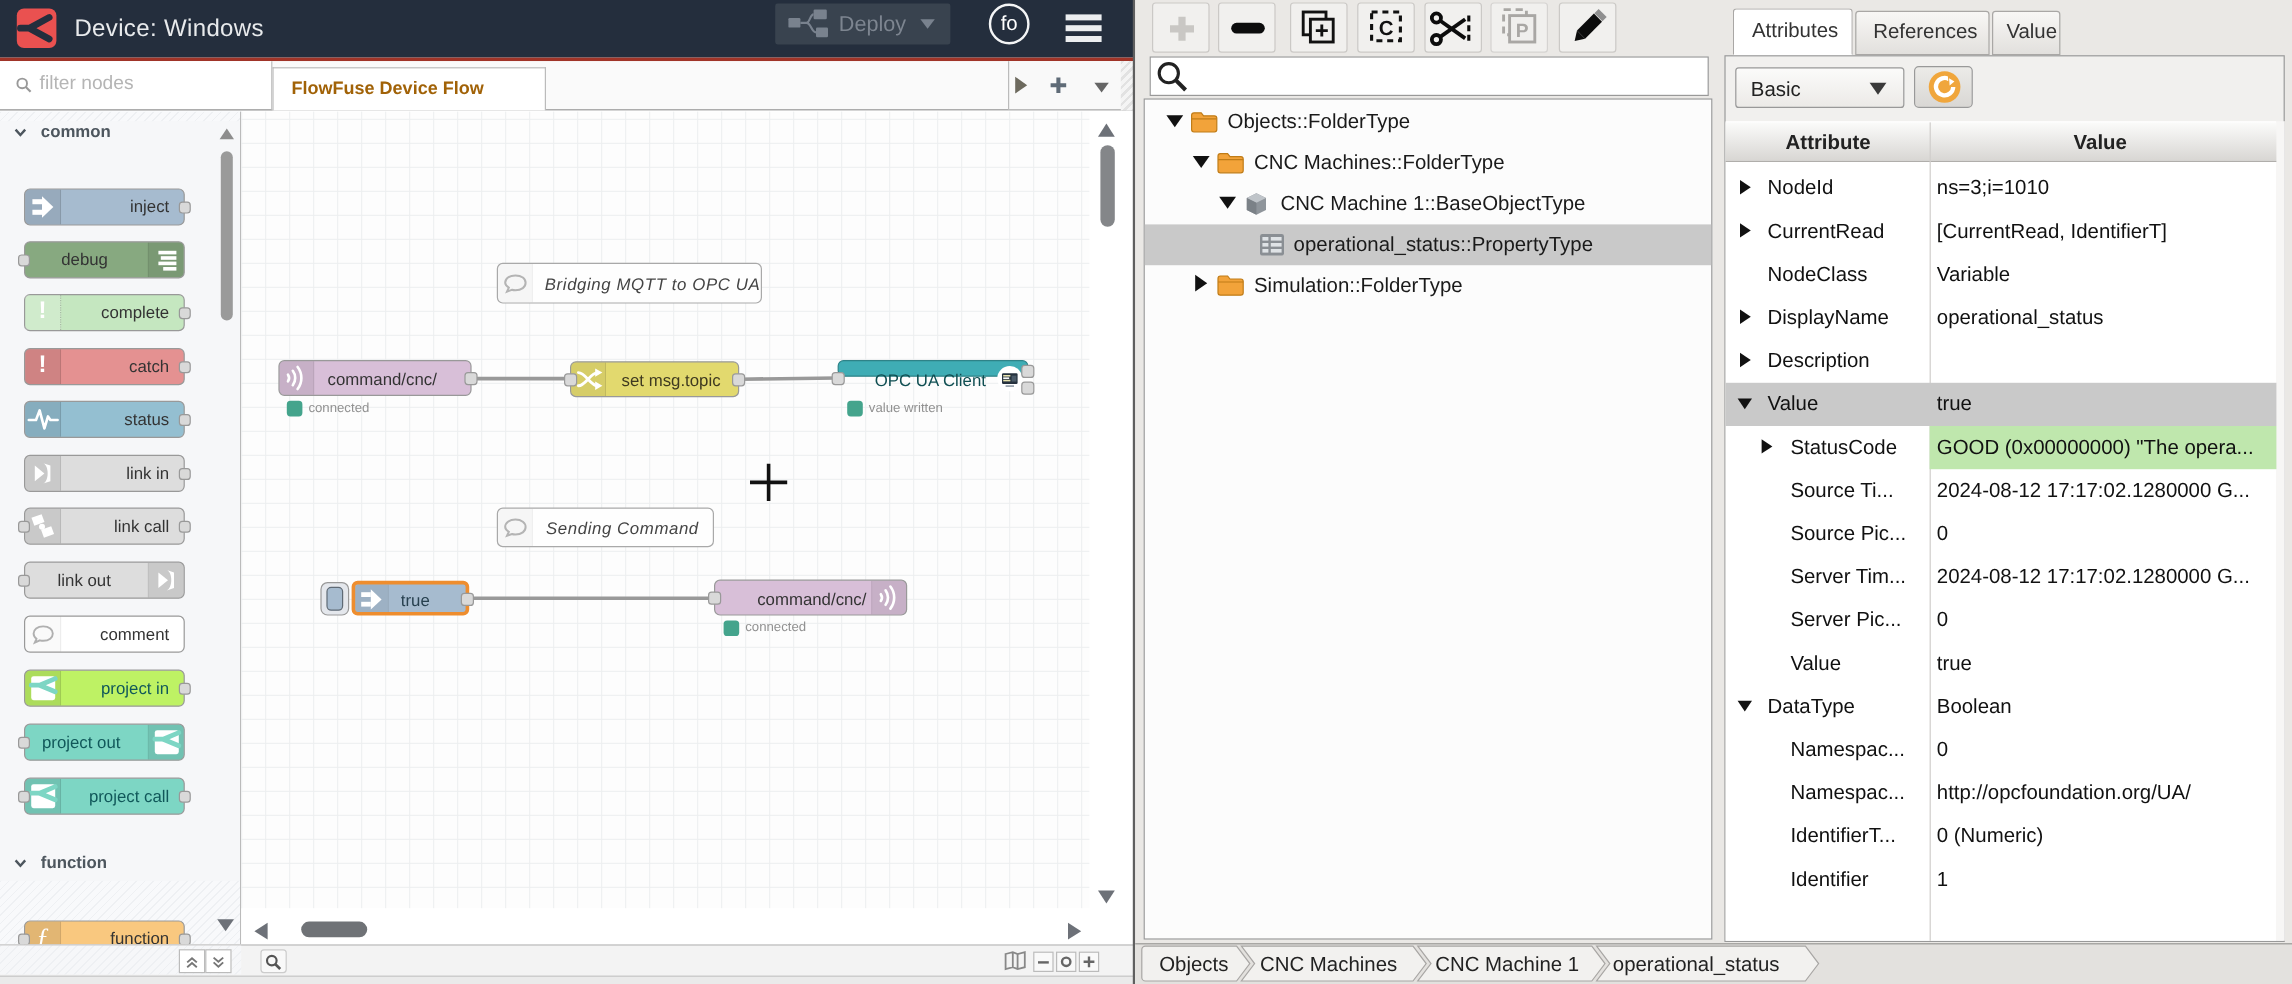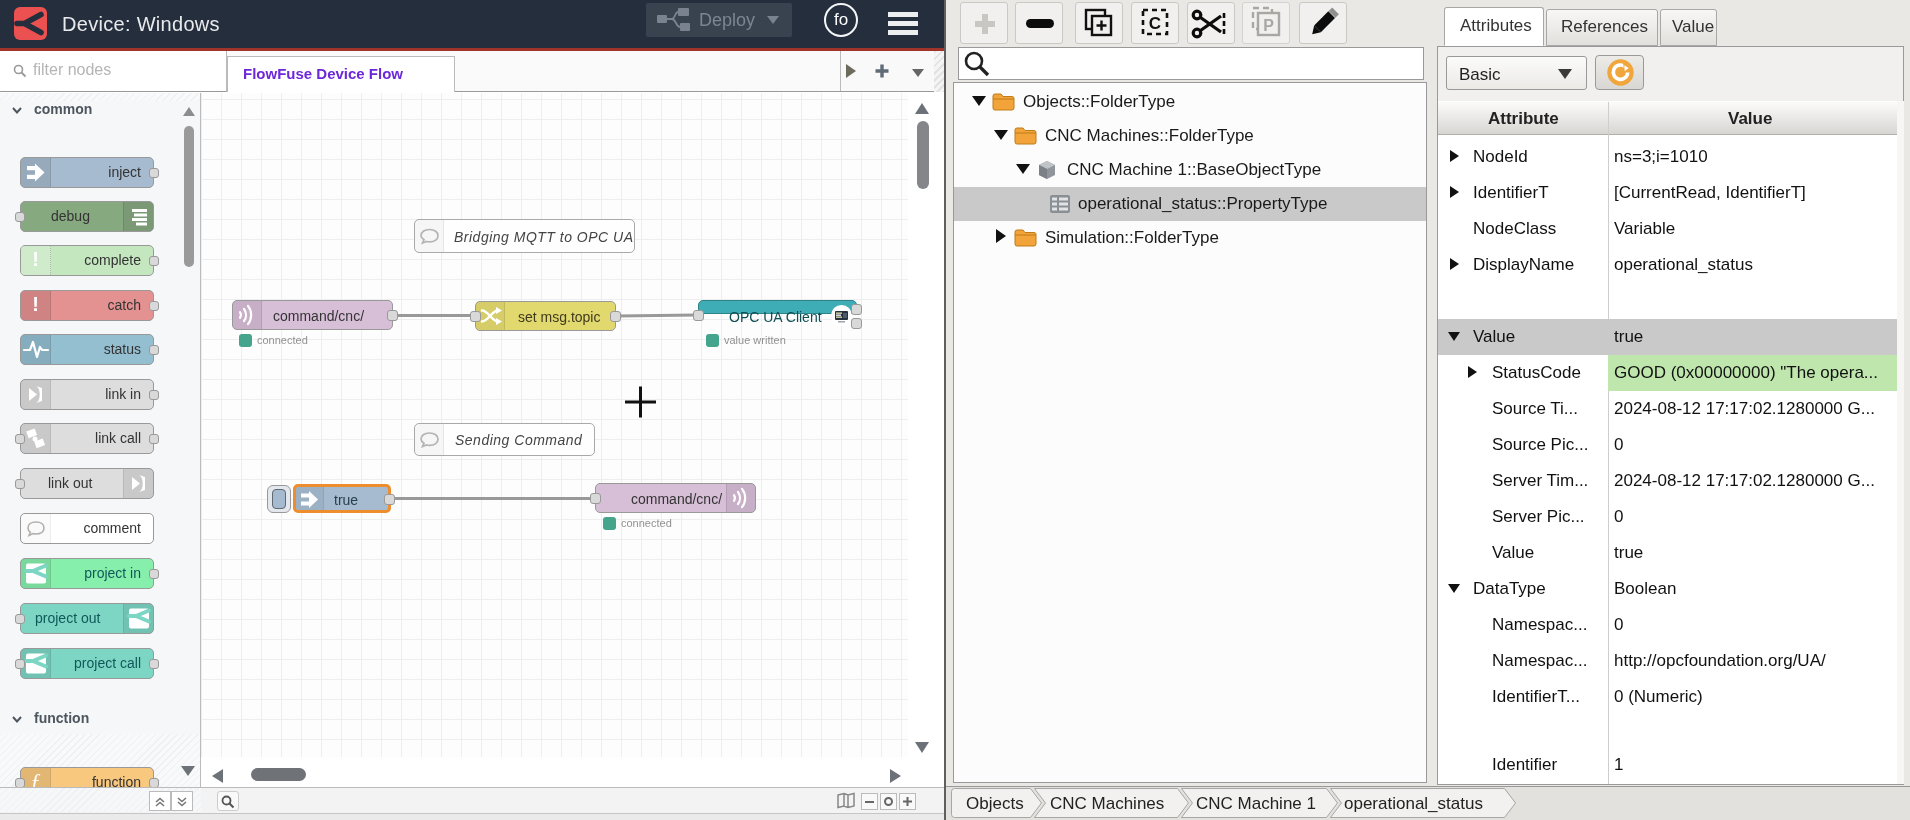--- a/index.html
+++ b/index.html
@@ -15,21 +15,21 @@
   #deploy { left:646px; top:3px; width:146px; height:34px; background:#39434f; border-radius:2px; }
   #deploy .txt { position:absolute; left:53px; top:7px; font-size:18px; color:#7d8590; }
   #fo-circle { left:824px; top:3px; width:34px; height:34px; border:2px solid #f4f5f6; border-radius:50%; color:#fff; font-size:17px; text-align:center; line-height:30px; }
   .burger { left:888px; width:30px; height:5px; background:#eceef0; }
 
   
   #tabbar { left:0; top:51px; width:945px; height:41px; background:#fafafa; border-bottom:1px solid #999; }
   #palsearch { left:0; top:51px; width:227px; height:41px; background:#fff; border-right:1px solid #bbb; border-bottom:1px solid #999; }
   #palsearch .ph { position:absolute; left:33px; top:10px; color:#b5b5b5; font-size:16px; }
   #flowtab { left:227px; top:56px; width:228px; height:36px; background:#fff; border:1px solid #bbb; border-bottom:none; }
-  #flowtab .txt { position:absolute; left:15px; top:8px; font-size:15px; font-weight:bold; color:#6d28d9; }
+  #flowtab .txt { position:absolute; left:15px; top:8px; font-size:15px; font-weight:bold; color:#a16207; }
   #tabicons { left:840px; top:51px; width:94px; height:40px; background:#f9f9f9; border-left:1px solid #bbb; }
 
   
   .pal-hdr { left:0; width:200px; height:34px; font-size:14px; font-weight:bold; color:#4d565e; }
   .pal-hdr .chev { position:absolute; left:11px; top:3px; color:#5b6670; font-size:12px; }
   .pal-hdr .lbl { position:absolute; left:34px; top:0; }
   .pnode { left:20px; width:134px; height:31px; border:1px solid #999; border-radius:5px; font-size:14px; color:#333; }
   .pnode .icn { position:absolute; top:0; width:30px; height:29px; background:rgba(0,0,0,0.09); }
   .pnode .lbl { position:absolute; top:6px; white-space:nowrap; }
   .pport { position:absolute; width:10px; height:10px; background:#d9d9d9; border:1px solid #999; border-radius:3px; top:10px; }
@@ -226,21 +226,21 @@
 
       <div class="pnode abs" style="top:420px; background:#ffffff;">
         <div class="icn" style="left:0; border-right:1px solid rgba(0,0,0,0.05); background:rgba(0,0,0,0.02);">
           <svg width="30" height="29" viewBox="0 0 30 29">
               <path d="M15 8 c5 0 8 2.6 8 6 c0 3.4 -3 6 -8 6 c-1 0 -2 -0.2 -2.8 -0.4 L8 21.5 l1.4 -3.2 C7.9 17.2 7 15.7 7 14 c0 -3.4 3 -6 8 -6 z" fill="none" stroke="#b0b0b0" stroke-width="1.6"></path>
             </svg>
         </div>
         <span class="lbl" style="right:12px;">comment</span>
       </div>
 
-      <div class="pnode abs" style="top:465px; background:#86efac;">
+      <div class="pnode abs" style="top:465px; background:#bef264;">
         <div class="icn" style="left:0; border-right:1px solid rgba(0,0,0,0.08); border-radius:4px 0 0 4px;">
           <svg width="30" height="29" viewBox="0 0 30 29">
               <rect x="5" y="4.5" width="20" height="20" rx="2" fill="#fff"></rect>
               <path d="M5 12 h7 M12 12 L25 6.5 M12 12 L25 17.5" stroke="#7dd6c4" stroke-width="4" fill="none" stroke-linecap="round" stroke-linejoin="round"></path>
             </svg>
         </div>
         <span class="lbl" style="right:12px; color:#11585a;">project in</span>
         <span class="pport" style="right:-6px;"></span>
       </div>
 
@@ -628,31 +628,35 @@
         <span style="position:absolute;left:290px;top:7px;">Value</span>
       </div>
       <div class="abs" style="left:170px;top:55px;width:1px;height:682px;background:#d0cecb;"></div>
       <div class="arow abs" style="top:92px;">
           <span style="position:absolute;left:12px;top:11px;width:0;height:0;border-left:9px solid #111;border-top:6px solid transparent;border-bottom:6px solid transparent;"></span>
           <span class="a" style="left:35px;">NodeId</span>
           <span class="v">ns=3;i=1010</span>
         </div>
       <div class="arow abs" style="top:128px;">
           <span style="position:absolute;left:12px;top:11px;width:0;height:0;border-left:9px solid #111;border-top:6px solid transparent;border-bottom:6px solid transparent;"></span>
-          <span class="a" style="left:35px;">IdentifierT</span>
+          <span class="a" style="left:35px;">CurrentRead</span>
           <span class="v">[CurrentRead, IdentifierT]</span>
         </div>
       <div class="arow abs" style="top:164px;">
           <span class="a" style="left:35px;">NodeClass</span>
           <span class="v">Variable</span>
         </div>
       <div class="arow abs" style="top:200px;">
           <span style="position:absolute;left:12px;top:11px;width:0;height:0;border-left:9px solid #111;border-top:6px solid transparent;border-bottom:6px solid transparent;"></span>
           <span class="a" style="left:35px;">DisplayName</span>
           <span class="v">operational_status</span>
+        </div>
+      <div class="arow abs" style="top:236px;">
+          <span style="position:absolute;left:12px;top:11px;width:0;height:0;border-left:9px solid #111;border-top:6px solid transparent;border-bottom:6px solid transparent;"></span>
+          <span class="a" style="left:35px;">Description</span>
         </div>
       <div class="arow abs" style="top:272px;background:#c9c9c9;">
           <span style="position:absolute;left:10px;top:13px;width:0;height:0;border-top:9px solid #111;border-left:6px solid transparent;border-right:6px solid transparent;"></span>
           <span class="a" style="left:35px;">Value</span>
           <span class="v">true</span>
         </div>
       <div class="arow abs" style="top:308px;">
           <span style="position:absolute;left:30px;top:11px;width:0;height:0;border-left:9px solid #111;border-top:6px solid transparent;border-bottom:6px solid transparent;"></span>
           <span class="a" style="left:54px;">StatusCode</span>
           <span style="position:absolute;left:170px;top:0;width:289px;height:36px;background:#bfe7ad;"></span>
@@ -688,21 +692,21 @@
           <span class="v">0</span>
         </div>
       <div class="arow abs" style="top:596px;">
           <span class="a" style="left:54px;">Namespac...</span>
           <span class="v">http://opcfoundation.org/UA/</span>
         </div>
       <div class="arow abs" style="top:632px;">
           <span class="a" style="left:54px;">IdentifierT...</span>
           <span class="v">0 (Numeric)</span>
         </div>
-      <div class="arow abs" style="top:668px;margin-top:32px;">
+      <div class="arow abs" style="top:668px;">
           <span class="a" style="left:54px;">Identifier</span>
           <span class="v">1</span>
         </div>
     </div>
 
     <div id="crumbbar" class="abs"></div>
     <svg class="abs" style="left:0;top:786px;" width="964" height="34" viewBox="0 0 964 34">
       <g fill="#f2f1ef" stroke="#a8a6a4" stroke-width="1">
         <path d="M8.5 2.5 h76 l11 14.5 -11 14.5 h-76 a3 3 0 0 1 -3 -3 v-23 a3 3 0 0 1 3 -3 z"></path>
         <path d="M88.5 2.5 h143 l11 14.5 -11 14.5 h-143 l11 -14.5 z"></path>

